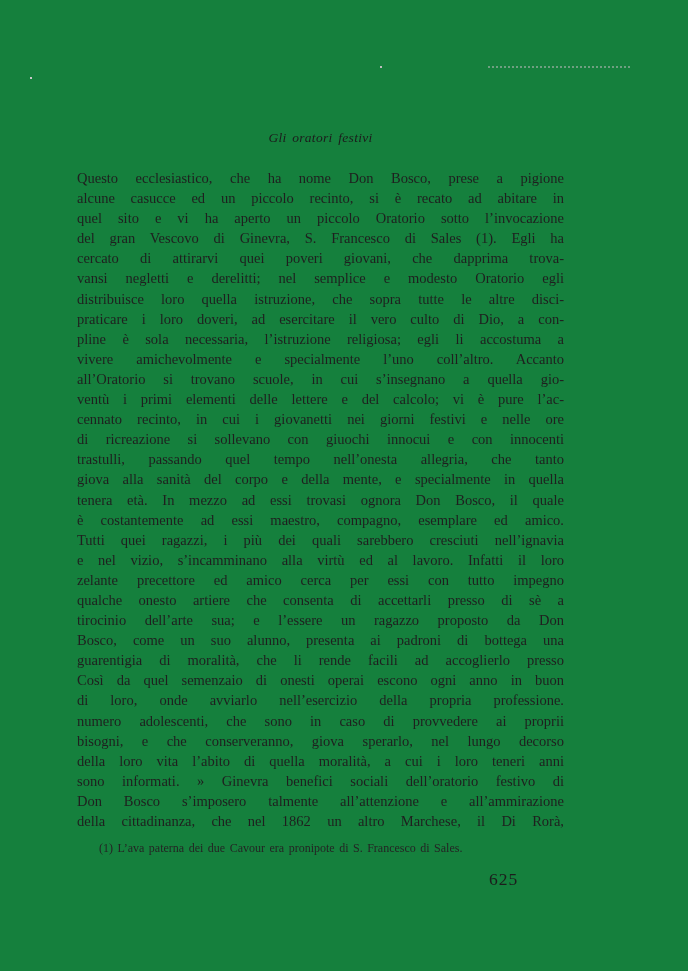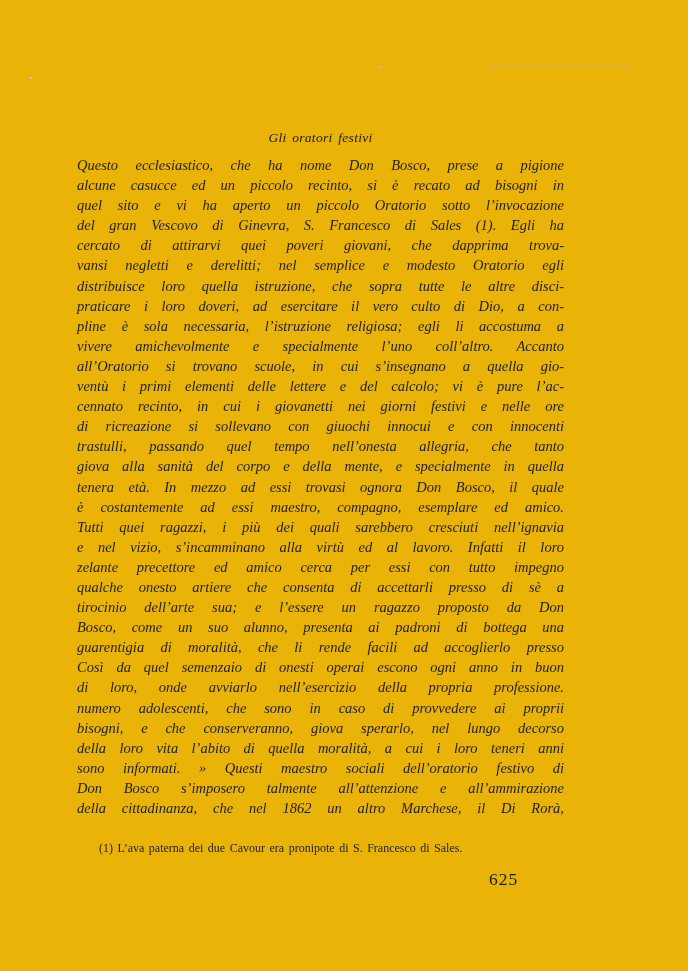--- a/index.html
+++ b/index.html
@@ -4,21 +4,21 @@
 <style>
   html, body {
     margin: 0;
     padding: 0;
     background: #ffffff;
   }
   .page {
     position: relative;
     width: 688px;
     height: 971px;
-    background: #eab308;
+    background: #15803d;
     overflow: hidden;
     font-family: "Liberation Serif", "DejaVu Serif", serif;
     color: #1f1f1f;
   }
   .artifact-dots {
     position: absolute;
     left: 488px;
     top: 66px;
     width: 142px;
     height: 0;
@@ -49,23 +49,22 @@
     text-align: center;
     font-style: italic;
     font-size: 13.5px;
     letter-spacing: 0.3px;
     word-spacing: 2px;
     color: #1c1c1c;
   }
   .body-text {
     position: absolute;
     left: 77px;
-    top: 155px;
+    top: 168px;
     width: 487px;
-    font-style: italic;
   }
   .body-line {
     font-size: 14.5px;
     line-height: 20.1px;
     height: 20.1px;
     text-align: justify;
     text-align-last: justify;
     white-space: normal;
     word-spacing: 1px;
     color: #1f1f1f;
@@ -93,21 +92,21 @@
 
 <div class="page">
   <div class="artifact-dots"></div>
   <div class="artifact-speck-1"></div>
   <div class="artifact-speck-2"></div>
 
   <div class="running-head">Gli oratori festivi</div>
 
   <div class="body-text">
       <div class="body-line">Questo ecclesiastico, che ha nome Don Bosco, prese a pigione</div>
-      <div class="body-line">alcune casucce ed un piccolo recinto, si è recato ad bisogni in</div>
+      <div class="body-line">alcune casucce ed un piccolo recinto, si è recato ad abitare in</div>
       <div class="body-line">quel sito e vi ha aperto un piccolo Oratorio sotto l’invocazione</div>
       <div class="body-line">del gran Vescovo di Ginevra, S. Francesco di Sales (1). Egli ha</div>
       <div class="body-line">cercato di attirarvi quei poveri giovani, che dapprima trova-</div>
       <div class="body-line">vansi negletti e derelitti; nel semplice e modesto Oratorio egli</div>
       <div class="body-line">distribuisce loro quella istruzione, che sopra tutte le altre disci-</div>
       <div class="body-line">praticare i loro doveri, ad esercitare il vero culto di Dio, a con-</div>
       <div class="body-line">pline è sola necessaria, l’istruzione religiosa; egli li accostuma a</div>
       <div class="body-line">vivere amichevolmente e specialmente l’uno coll’altro. Accanto</div>
       <div class="body-line">all’Oratorio si trovano scuole, in cui s’insegnano a quella gio-</div>
       <div class="body-line">ventù i primi elementi delle lettere e del calcolo; vi è pure l’ac-</div>
@@ -122,21 +121,21 @@
       <div class="body-line">zelante precettore ed amico cerca per essi con tutto impegno</div>
       <div class="body-line">qualche onesto artiere che consenta di accettarli presso di sè a</div>
       <div class="body-line">tirocinio dell’arte sua; e l’essere un ragazzo proposto da Don</div>
       <div class="body-line">Bosco, come un suo alunno, presenta ai padroni di bottega una</div>
       <div class="body-line">guarentigia di moralità, che li rende facili ad accoglierlo presso</div>
       <div class="body-line">Così da quel semenzaio di onesti operai escono ogni anno in buon</div>
       <div class="body-line">di loro, onde avviarlo nell’esercizio della propria professione.</div>
       <div class="body-line">numero adolescenti, che sono in caso di provvedere ai proprii</div>
       <div class="body-line">bisogni, e che conserveranno, giova sperarlo, nel lungo decorso</div>
       <div class="body-line">della loro vita l’abito di quella moralità, a cui i loro teneri anni</div>
-      <div class="body-line">sono informati. » Questi maestro sociali dell’oratorio festivo di</div>
+      <div class="body-line">sono informati. » Ginevra benefici sociali dell’oratorio festivo di</div>
       <div class="body-line">Don Bosco s’imposero talmente all’attenzione e all’ammirazione</div>
       <div class="body-line">della cittadinanza, che nel 1862 un altro Marchese, il Di Rorà,</div>
     </div>
 
   <div class="footnote">(1) L’ava paterna dei due Cavour era pronipote di S. Francesco di Sales.</div>
 
   <div class="page-number">625</div>
 </div>
 
 </body></html>

